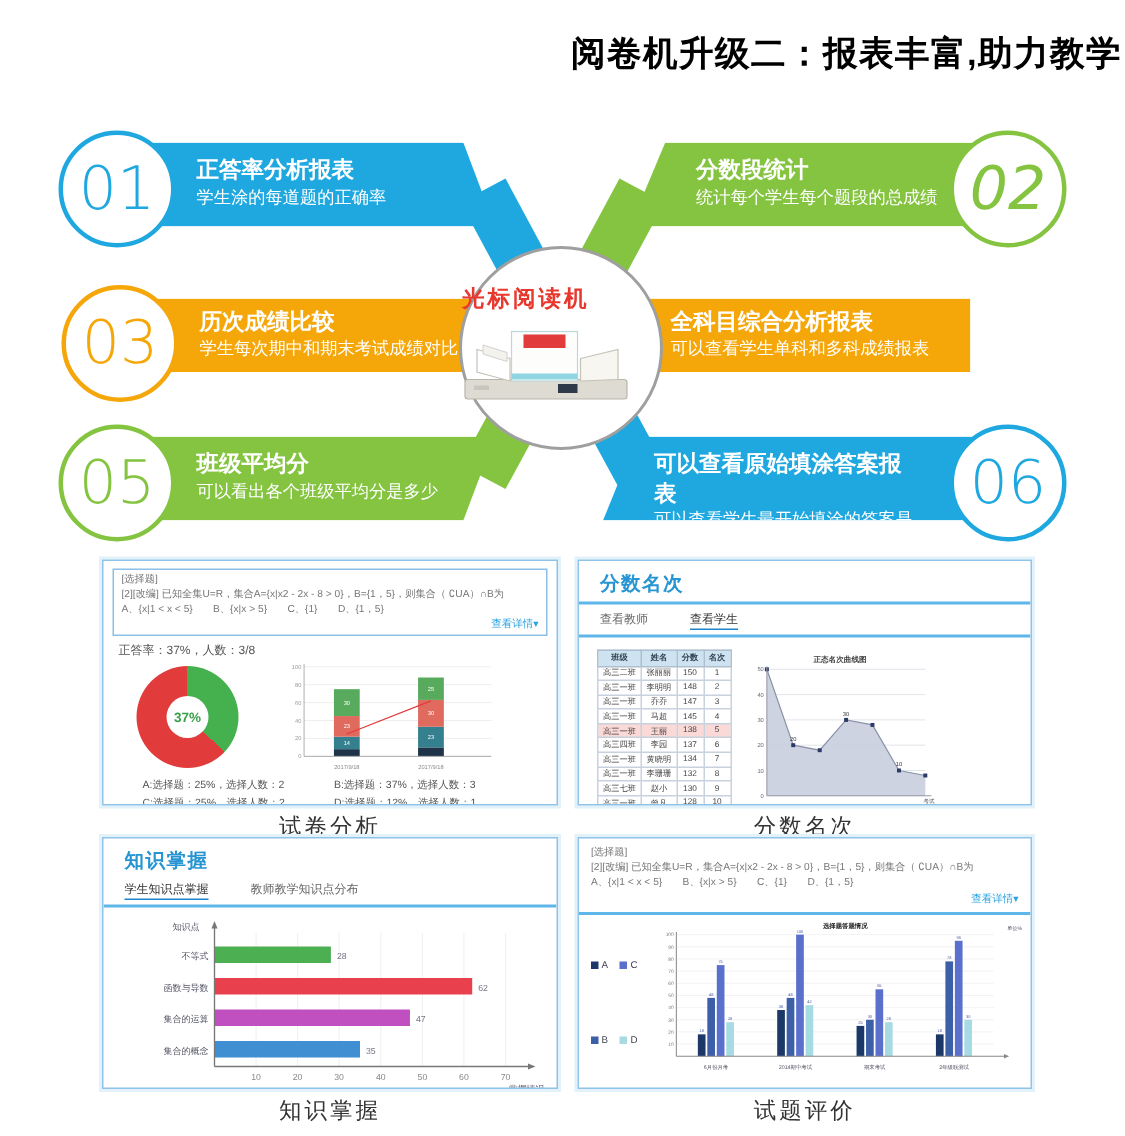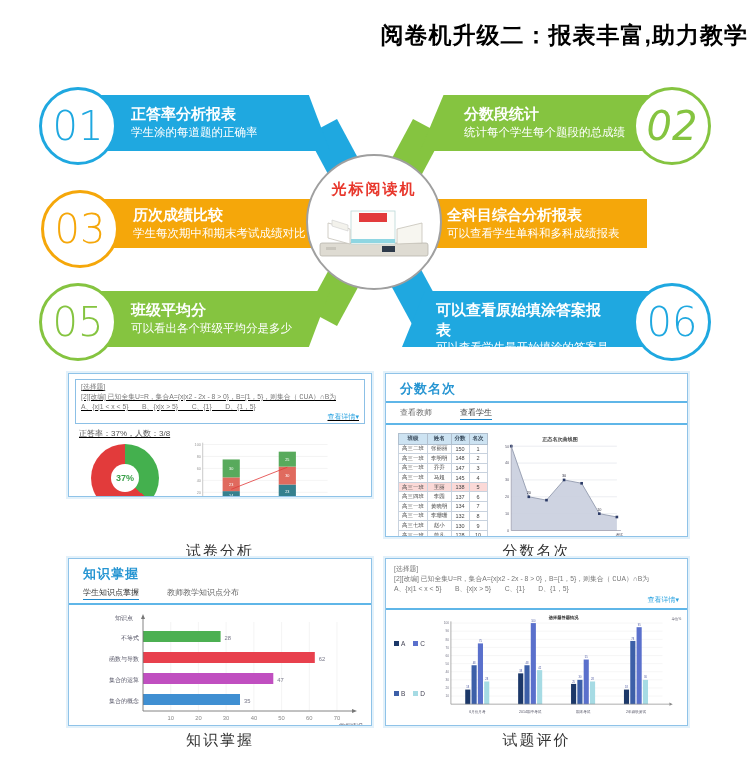--- a/index.html
+++ b/index.html
@@ -29,28 +29,28 @@
   .c3{left:41px;top:128px;}
   .b4{left:399px;top:137px;width:248px;height:49px;padding:6px 26px 15px 48px;
       clip-path:polygon(10% 0,100% 0,100% 100%,10% 100%,0 50%);}
   .c4{left:631px;top:128px;}
   .b5{left:95px;top:229px;width:235px;height:56px;padding:9px 10px 0 36px;
       clip-path:polygon(0 0,100% 0,91% 100%,0 100%);}
   .c5{left:39px;top:221px;}
   .b6{left:402px;top:229px;width:253px;height:56px;padding:9px 42px 0 34px;
       clip-path:polygon(9% 0,100% 0,100% 100%,0 100%);}
   .c6{left:633px;top:221px;}
-  .center-circle{position:absolute;left:306px;top:92px;width:136px;height:136px;border-radius:50%;
-      background:#fff;border:2px solid #9f9f9f;box-sizing:border-box;text-align:center;}
+  .center-circle{position:absolute;left:306px;top:102px;width:136px;height:136px;border-radius:50%;
+      background:#fff;border:2px solid #9f9f9f;box-sizing:border-box;text-align:left;}
   .center-label{margin-top:24px;font-size:15px;font-weight:700;color:#e8372c;letter-spacing:2px;}
   .machine{margin-top:6px;}
   
   .panel{position:absolute;background:#fff;border:1px solid #8fc3e8;box-shadow:0 0 0 2px #e3f1fa;
       box-sizing:border-box;overflow:hidden;}
-  .p1{left:68px;top:373px;width:304px;height:124px;text-decoration:underline;}
+  .p1{left:68px;top:373px;width:304px;height:164px;}
   .p2{left:385px;top:373px;width:303px;height:164px;}
   .p3{left:68px;top:558px;width:304px;height:168px;}
   .p4{left:385px;top:558px;width:303px;height:168px;}
   .caption{position:absolute;font-size:15px;color:#333;text-align:center;letter-spacing:2px;}
   .cap1{left:68px;width:304px;top:542px;}
   .cap2{left:385px;width:303px;top:542px;}
   .cap3{left:68px;width:304px;top:731px;}
   .cap4{left:385px;width:303px;top:731px;}
   
   .qbox{margin:5px 6px 0;border:1px solid #8cc0e6;padding:2px 5px 1px;font-size:6.8px;

